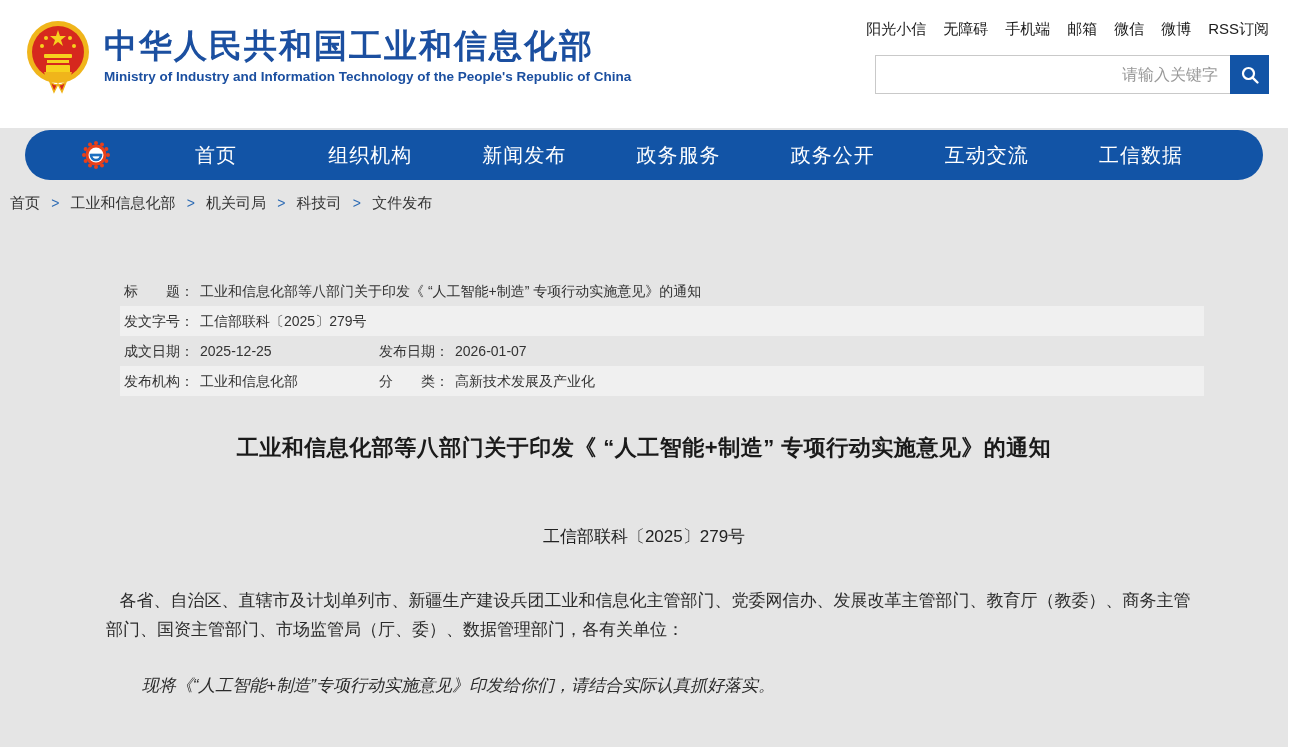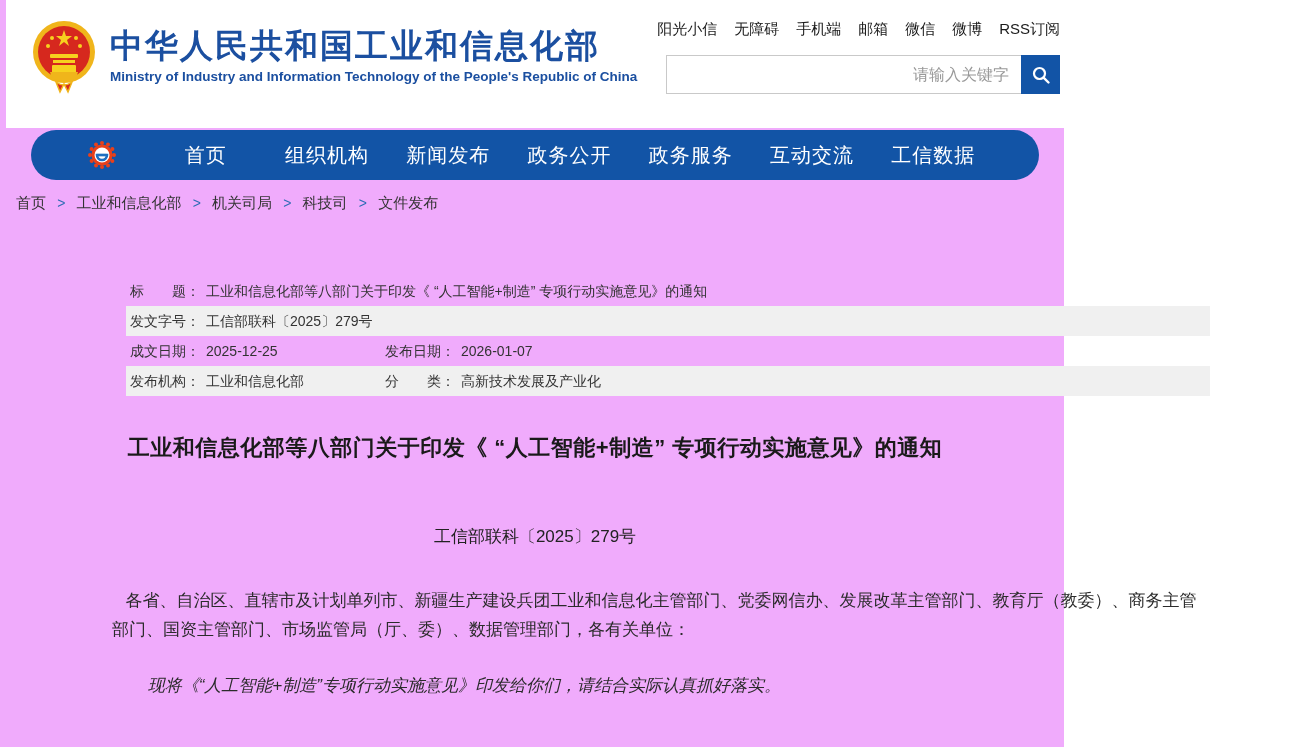--- a/index.html
+++ b/index.html
@@ -2,35 +2,35 @@
 <html><head>
 <meta charset="utf-8">
 <style>
   * { margin:0; padding:0; box-sizing:border-box; }
   html,body { background:#fff; }
   body {
     width:1316px; height:747px; overflow:hidden;
     font-family:"Liberation Sans","DejaVu Sans",sans-serif;
     color:#333;
   }
-  .page { position:relative; width:1064px; height:747px; background:#f0abfc;padding-left:6px; }
+  .page { position:relative; width:1288px; height:747px; background:#e5e5e5; }
 
   
   .site-header { position:relative; height:128px; background:#fff; }
   .brand { position:absolute; left:26px; top:18px; display:flex; align-items:flex-start; }
   .emblem { width:64px; height:90px; flex:0 0 auto; }
   .brand-text { margin-left:14px; padding-top:8px; }
   .site-title {
     font-size:33px; font-weight:bold; color:#1b4fa0; letter-spacing:2px;
     line-height:1.2; white-space:nowrap;
   }
   .site-subtitle {
     margin-top:3px; font-size:13.5px; font-weight:bold; color:#1b4fa0; white-space:nowrap;text-align:right;
   }
-  .header-right { position:absolute; right:4px; top:16px; width:394px; }
+  .header-right { position:absolute; right:19px; top:16px; width:394px; }
   .quick-links {
     display:flex; justify-content:flex-end; align-items:center; gap:17px;
     font-size:15px; color:#1a1a1a; height:26px;
   }
   .quick-links a { color:#1a1a1a; text-decoration:none; white-space:nowrap; }
   .mascot { width:22px; height:24px; margin-right:-11px; }
   .search-box {
     margin-top:13px; display:flex; height:39px;
     border:1px solid #c9c9c9; background:#fff;
   }
@@ -161,22 +161,22 @@
         <circle cx="15" cy="15" r="10.5"></circle>
       </g>
       <circle cx="15" cy="15" r="7.5" fill="#fff"></circle>
       <path d="M10 15 a5 5 0 1 0 10 0 z" fill="none" stroke="#1d6fc0" stroke-width="2.6"></path>
       <line x1="10" y1="15" x2="20" y2="15" stroke="#1d6fc0" stroke-width="2.2"></line>
     </svg>
     <div class="nav-items">
       <a class="nav-item">首页</a>
       <a class="nav-item">组织机构</a>
       <a class="nav-item">新闻发布</a>
+      <a class="nav-item">政务服务</a>
       <a class="nav-item">政务公开</a>
-      <a class="nav-item">政务服务</a>
       <a class="nav-item">互动交流</a>
       <a class="nav-item">工信数据</a>
     </div>
   </nav>
 
   <div class="breadcrumb">
     <a href="#">首页</a>
     <span class="crumb-sep">&gt;</span>
     <a href="#">工业和信息化部</a>
     <span class="crumb-sep">&gt;</span>

